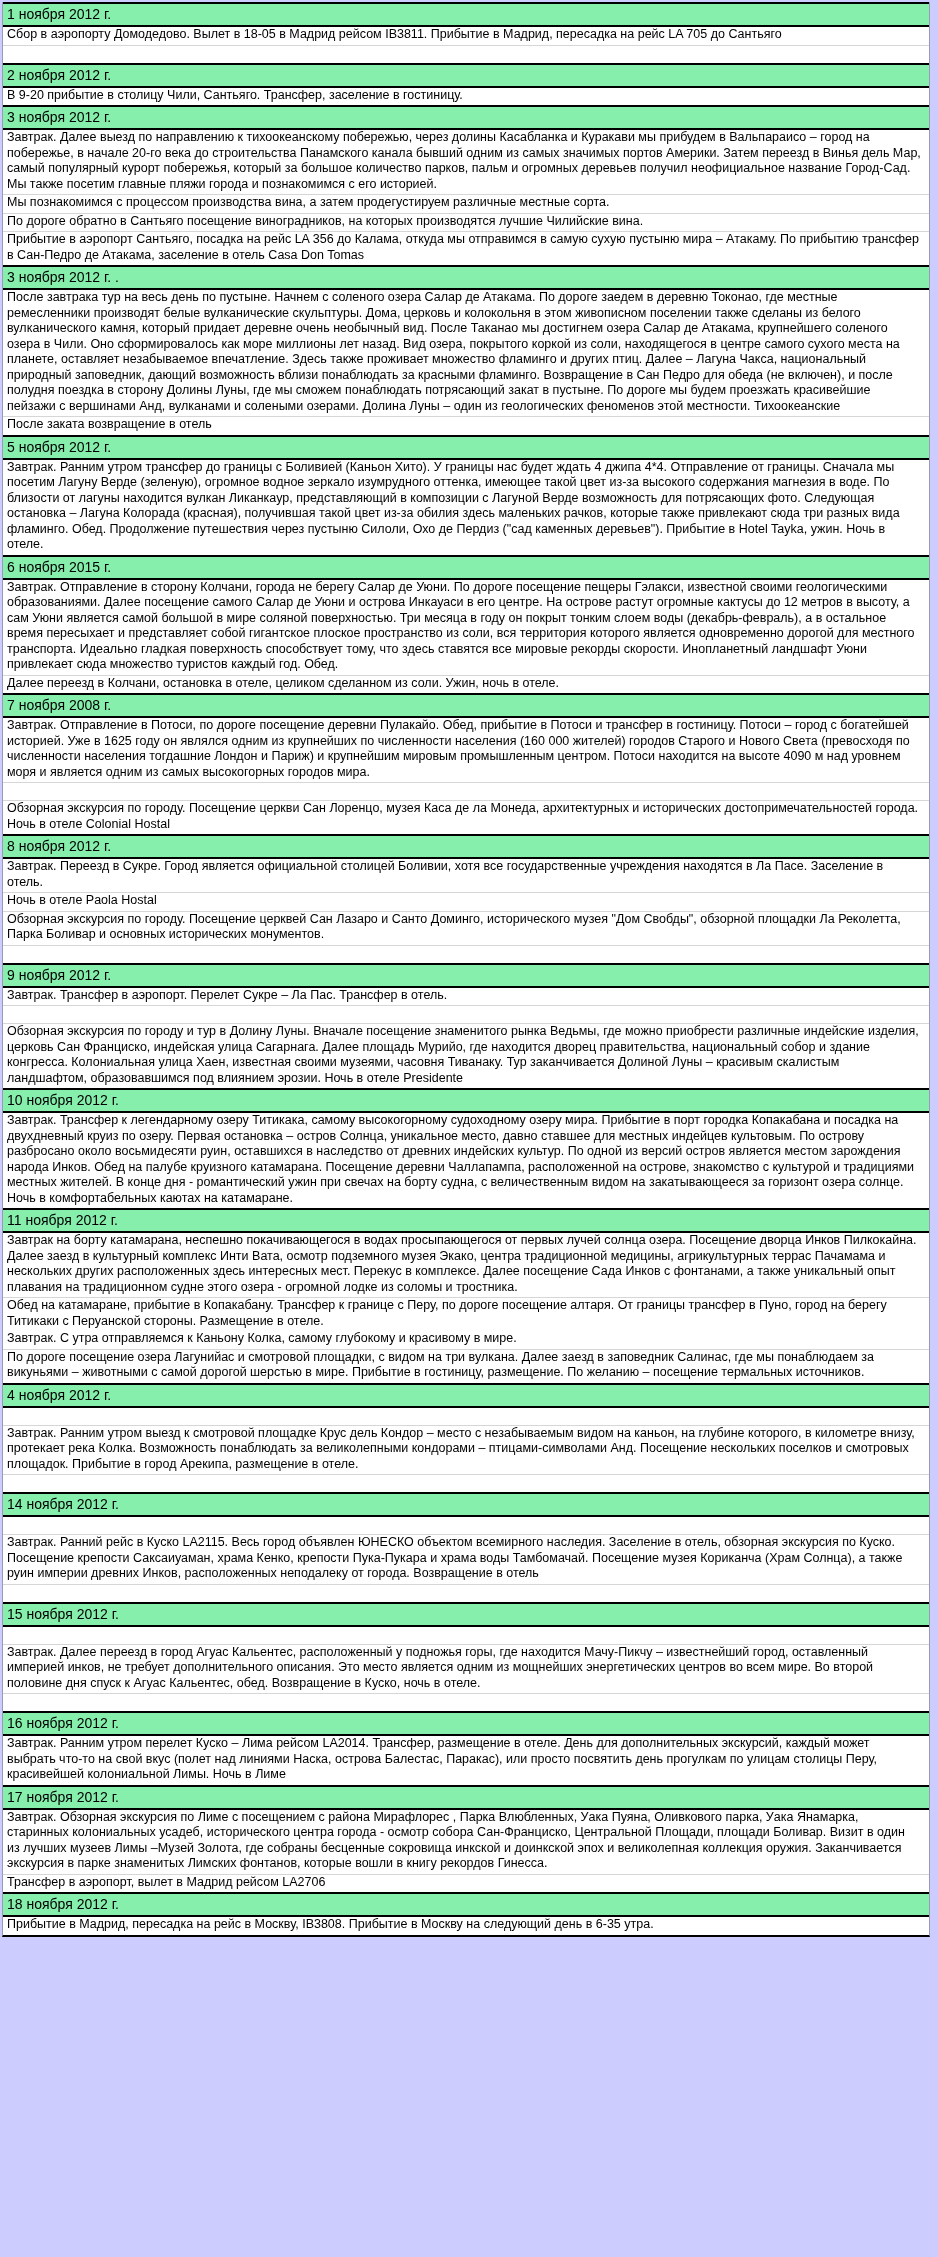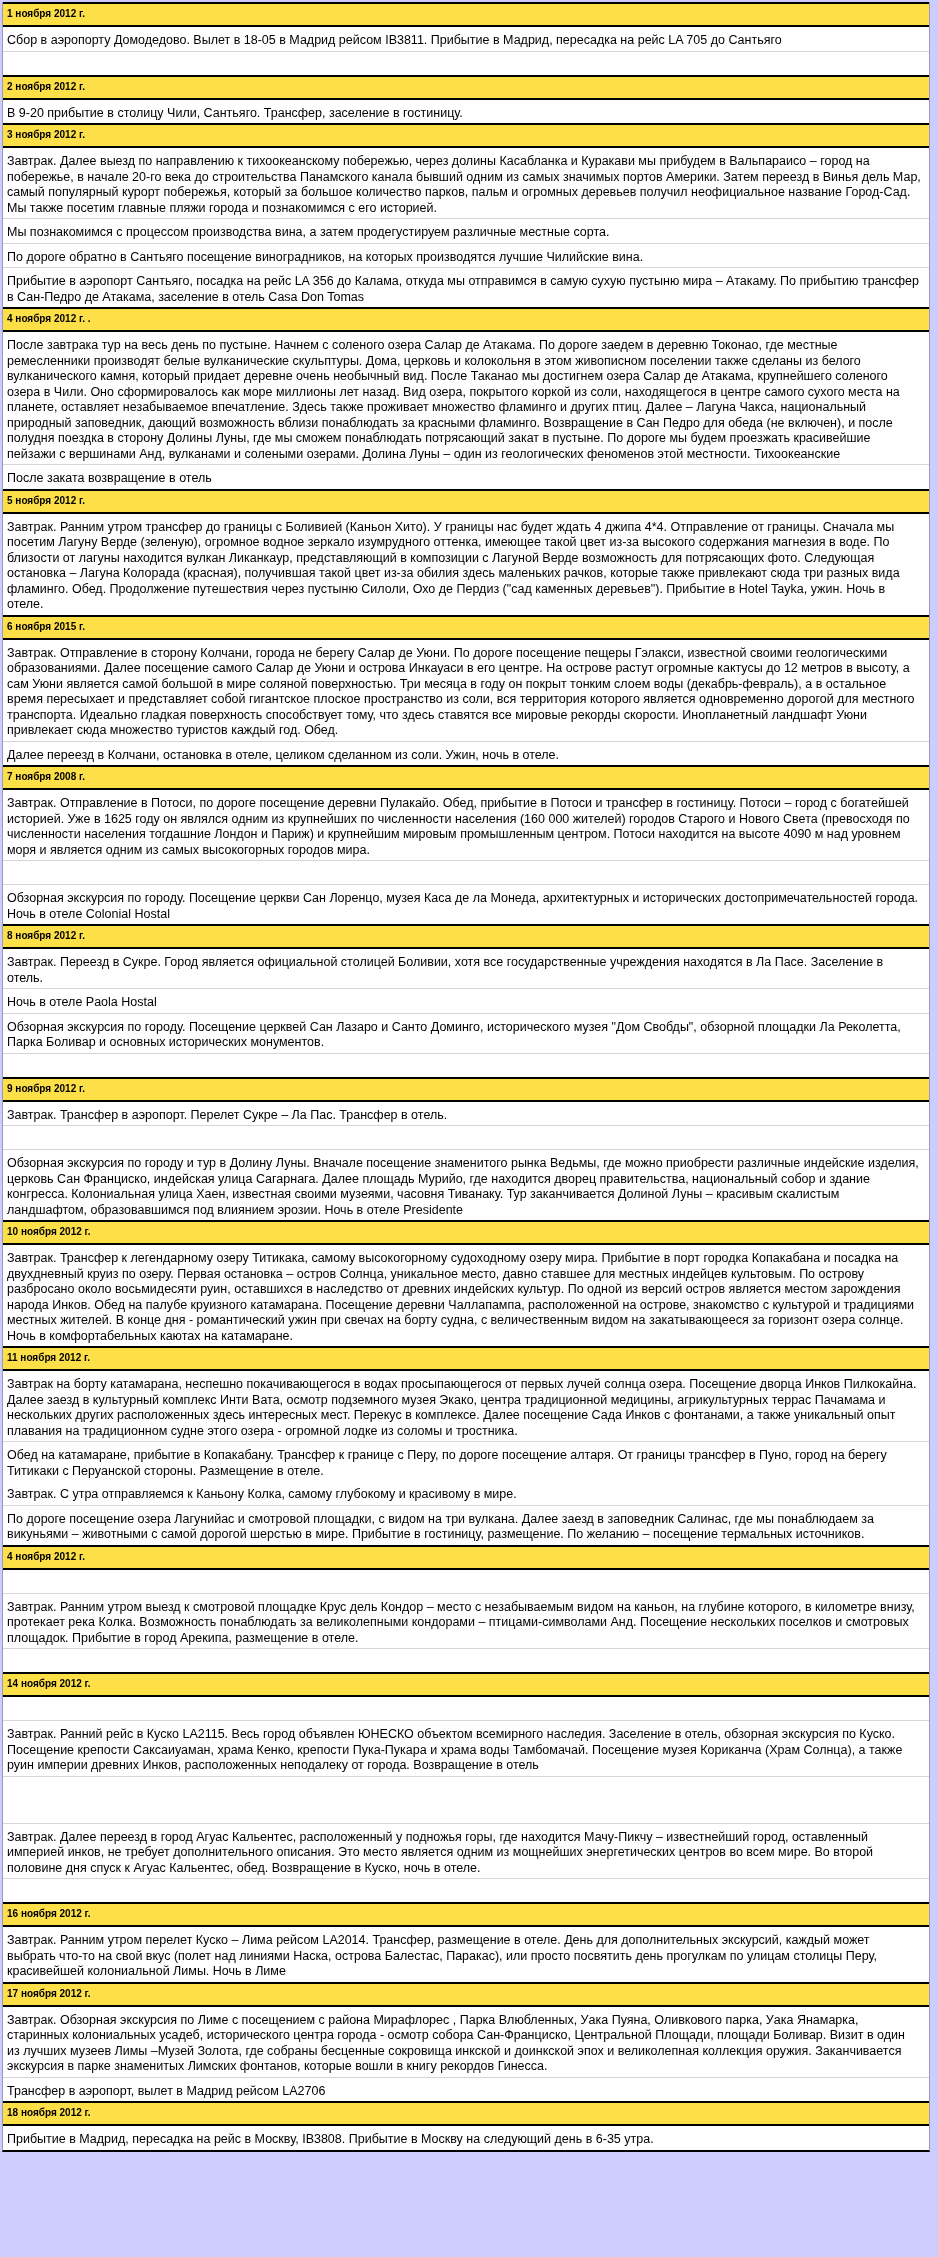--- a/index.html
+++ b/index.html
@@ -12,37 +12,37 @@
     width: 938px;
   }
   .itinerary {
     margin: 2px 8px 2px 2px;
     background: #ffffff;
     border-left: 1px solid #9a9ab8;
     border-right: 1px solid #9a9ab8;
     border-bottom: 2px solid #000000;
   }
   .day-header {
-    background: #fde047;
+    background: #86efac;
     border-top: 2px solid #000000;
     border-bottom: 2px solid #000000;
-    font-size: 10px;
-    font-weight: bold;
+    font-size: 14px;
+    font-weight: normal;
     color: #000000;
     padding: 2px 4px 3px 4px;
     line-height: 16px;
   }
   .day-rows {
     background: #ffffff;
   }
   .row {
     font-size: 12.5px;
     line-height: 15.5px;
     color: #000000;
-    padding: 6px 8px 2px 4px;
+    padding: 0 8px 2px 4px;
     min-height: 15px;
   }
   .day-rows .row + .row {
     border-top: 1px solid #d6d6d6;
   }
 </style>
 </head>
 <body>
 
 <div class="itinerary">
@@ -62,21 +62,21 @@
     <section class="day">
       <div class="day-header">3 ноября 2012 г.</div>
       <div class="day-rows">
         <div class="row">Завтрак. Далее выезд по направлению к тихоокеанскому побережью, через долины Касабланка и Куракави мы прибудем в Вальпараисо – город на побережье, в начале 20-го века до строительства Панамского канала бывший одним из самых значимых портов Америки. Затем переезд в Винья дель Мар, самый популярный курорт побережья, который за большое количество  парков, пальм и огромных деревьев получил неофициальное название Город-Сад. Мы также посетим главные пляжи города и познакомимся с его историей.</div>
         <div class="row">Мы познакомимся с процессом производства вина, а затем продегустируем различные местные сорта.</div>
         <div class="row">По дороге обратно в Сантьяго посещение виноградников, на которых производятся лучшие Чилийские вина.</div>
         <div class="row">Прибытие в аэропорт Сантьяго, посадка на рейс LA 356  до Калама, откуда мы отправимся в самую сухую пустыню мира – Атакаму. По прибытию трансфер в Сан-Педро де Атакама, заселение в отель Casa Don Tomas</div>
       </div>
     </section>
     <section class="day">
-      <div class="day-header">4 ноября 2012 г. .</div>
+      <div class="day-header">3 ноября 2012 г. .</div>
       <div class="day-rows">
         <div class="row">После завтрака тур на весь день по пустыне. Начнем с соленого озера Салар де Атакама. По дороге заедем в деревню Токонао, где местные ремесленники производят белые вулканические скульптуры. Дома, церковь и колокольня в этом живописном поселении также сделаны из белого вулканического камня, который придает деревне очень необычный вид. После Таканао мы достигнем озера Салар де Атакама, крупнейшего соленого озера в Чили. Оно сформировалось как море миллионы лет назад. Вид озера, покрытого коркой из соли, находящегося в центре самого сухого места на планете, оставляет  незабываемое впечатление. Здесь также проживает множество фламинго и других птиц. Далее – Лагуна Чакса, национальный природный заповедник, дающий возможность вблизи понаблюдать за красными фламинго. Возвращение в Сан Педро для обеда (не включен), и после полудня поездка в сторону Долины Луны, где мы сможем понаблюдать потрясающий закат в пустыне. По дороге мы будем проезжать красивейшие пейзажи с вершинами Анд, вулканами и солеными озерами. Долина Луны – один из геологических феноменов этой местности. Тихоокеанские</div>
         <div class="row">После заката возвращение в отель</div>
       </div>
     </section>
     <section class="day">
       <div class="day-header">5 ноября 2012 г.</div>
       <div class="day-rows">
         <div class="row">Завтрак. Ранним утром трансфер до границы с Боливией (Каньон Хито). У границы нас будет ждать 4 джипа 4*4. Отправление от границы. Сначала мы посетим Лагуну Верде (зеленую), огромное водное зеркало изумрудного оттенка, имеющее такой цвет из-за высокого содержания магнезия в воде. По близости от лагуны находится вулкан Ликанкаур, представляющий в композиции с Лагуной Верде возможность для потрясающих фото. Следующая остановка – Лагуна Колорада (красная), получившая такой цвет из-за обилия здесь маленьких рачков, которые также привлекают сюда три разных вида фламинго.  Обед. Продолжение путешествия через пустыню Силоли, Охо де Пердиз ("сад каменных деревьев"). Прибытие в Hotel Tayka, ужин. Ночь в отеле.</div>
       </div>
@@ -142,20 +142,21 @@
     </section>
     <section class="day">
       <div class="day-header">14 ноября 2012 г.</div>
       <div class="day-rows">
         <div class="row"></div>
         <div class="row">Завтрак. Ранний рейс в Куско LA2115. Весь город объявлен ЮНЕСКО объектом всемирного наследия. Заселение в отель, обзорная экскурсия по Куско. Посещение крепости Саксаиуаман, храма Кенко, крепости Пука-Пукара и храма воды Тамбомачай. Посещение музея Кориканча (Храм Солнца), а также руин империи древних Инков, расположенных неподалеку от города. Возвращение в отель</div>
         <div class="row"></div>
       </div>
     </section>
     <section class="day">
+      <div class="day-header">15 ноября 2012 г.</div>
       <div class="day-rows">
         <div class="row"></div>
         <div class="row">Завтрак. Далее переезд в город Агуас Кальентес, расположенный у подножья горы, где находится Мачу-Пикчу – известнейший город, оставленный империей инков, не требует дополнительного описания. Это место является одним из мощнейших энергетических центров во всем мире. Во второй половине дня спуск к Агуас Кальентес,  обед. Возвращение в Куско, ночь в отеле.</div>
         <div class="row"></div>
       </div>
     </section>
     <section class="day">
       <div class="day-header">16 ноября 2012 г.</div>
       <div class="day-rows">
         <div class="row">Завтрак. Ранним утром перелет Куско – Лима рейсом LA2014. Трансфер, размещение в отеле. День для дополнительных экскурсий, каждый может выбрать что-то на свой вкус (полет над линиями Наска, острова Балестас, Паракас), или просто посвятить день прогулкам по улицам столицы Перу, красивейшей колониальной Лимы. Ночь в Лиме</div>

